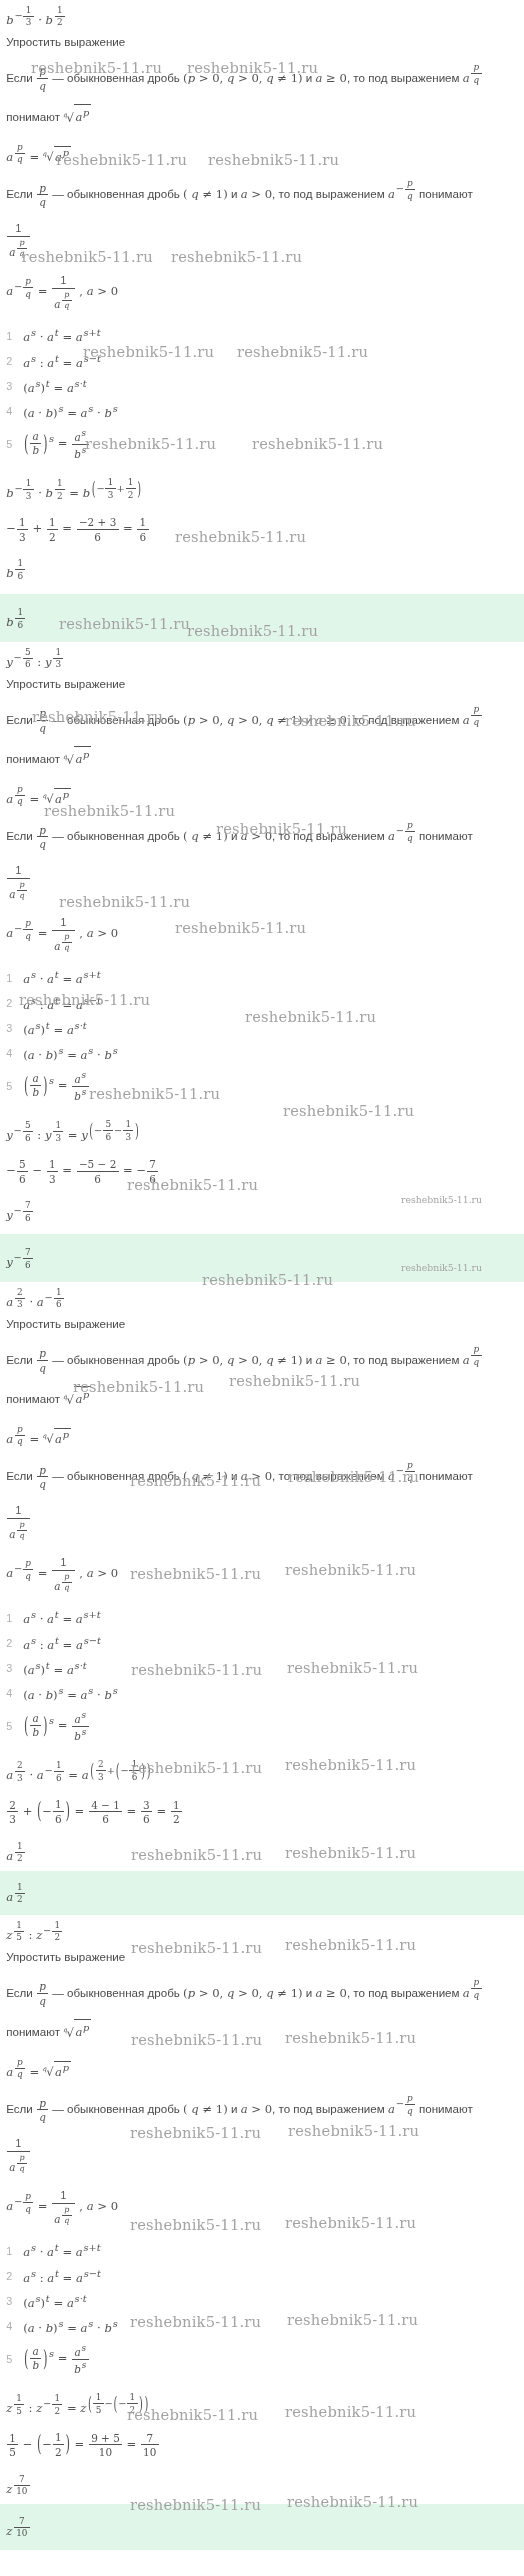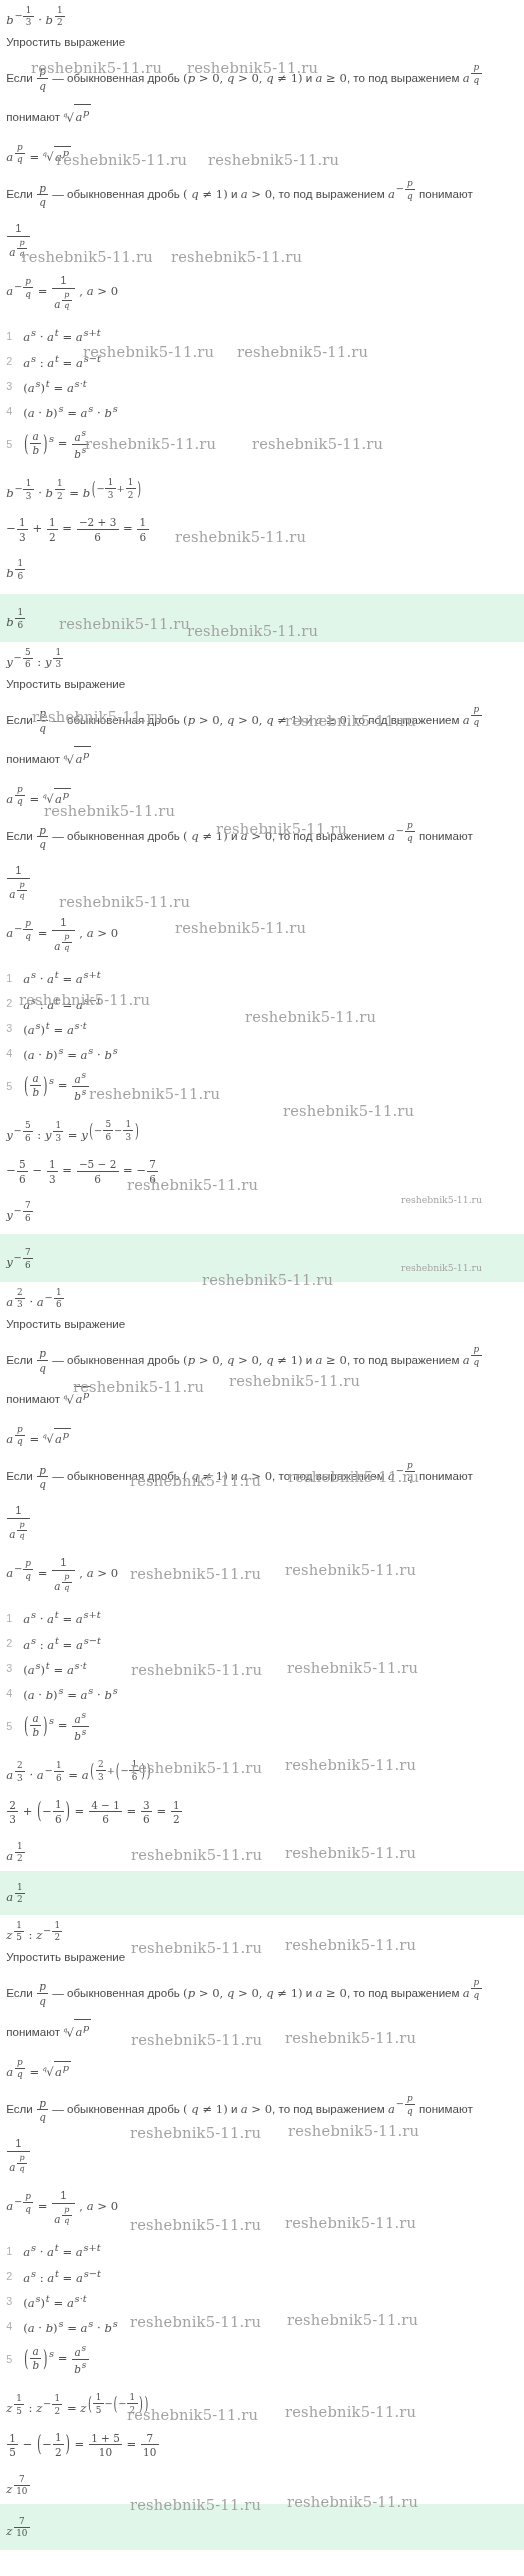--- a/index.html
+++ b/index.html
@@ -349,21 +349,21 @@
     <div class="line formula"><span class="mfrac"><span class="num"><span class="mrm">1</span></span><span class="den"><span class="mrm">5</span></span></span><span class="mrm"> − </span><span class="mparen">
             <span class="bp">(</span>
             <span class="pinner">
               <span class="mrm">−</span>
               <span class="mfrac">
                 <span class="num"><span class="mrm">1</span></span>
                 <span class="den"><span class="mrm">2</span></span>
               </span>
             </span>
             <span class="bp">)</span>
-          </span><span class="mrm"> = </span><span class="mfrac"><span class="num"><span class="mrm">1 + 5</span></span><span class="den"><span class="mrm">10</span></span></span><span class="mrm"> = </span><span class="mfrac"><span class="num"><span class="mrm">7</span></span><span class="den"><span class="mrm">10</span></span></span></div>
+          </span><span class="mrm"> = </span><span class="mfrac"><span class="num"><span class="mrm">9 + 5</span></span><span class="den"><span class="mrm">10</span></span></span><span class="mrm"> = </span><span class="mfrac"><span class="num"><span class="mrm">7</span></span><span class="den"><span class="mrm">10</span></span></span></div>
     <div class="line formula"><span class="mvar">z</span><span class="msup"><span class="mfrac"><span class="num"><span class="mrm">7</span></span><span class="den"><span class="mrm">10</span></span></span></span></div>
     <div class="answer-band">
       <div class="line formula"><span class="mvar">z</span><span class="msup"><span class="mfrac"><span class="num"><span class="mrm">7</span></span><span class="den"><span class="mrm">10</span></span></span></span></div>
     </div>
   </section>
 </div>
   <div id="wm-layer">
       <span class="wm" style="left: 31px; top: 59px;">reshebnik5-11.ru</span>
       <span class="wm" style="left: 187px; top: 59px;">reshebnik5-11.ru</span>
       <span class="wm" style="left: 56px; top: 151px;">reshebnik5-11.ru</span>

